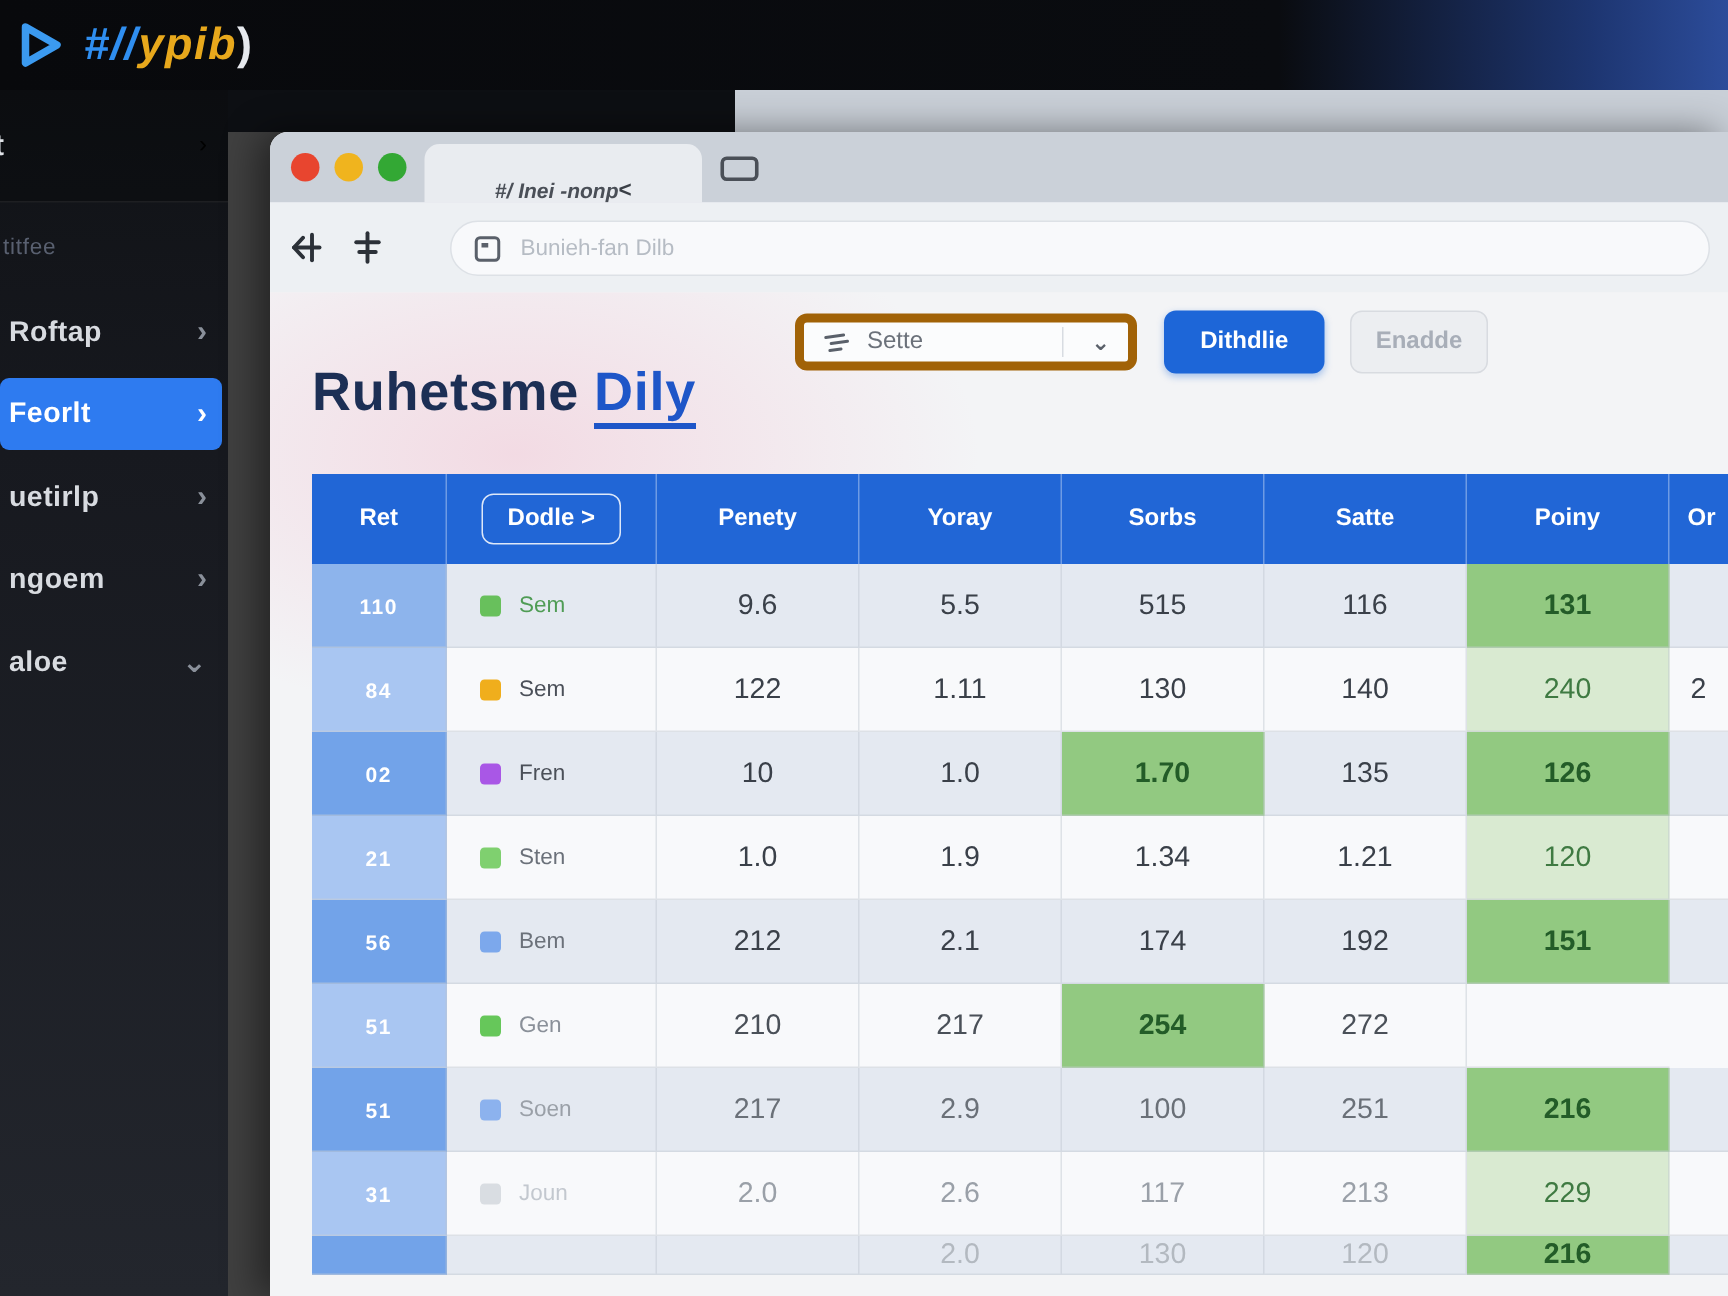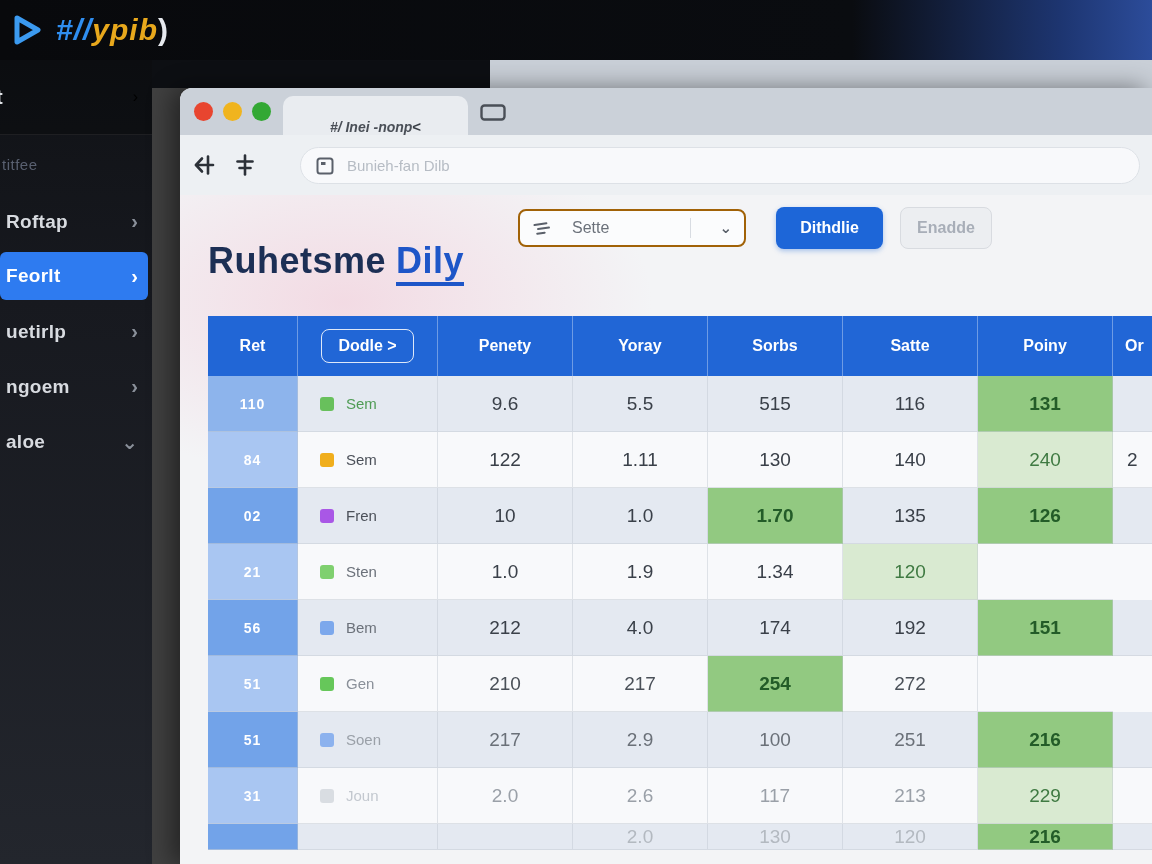--- a/index.html
+++ b/index.html
@@ -66,23 +66,23 @@
 
   
   .content { position:relative; height:669px; background:#f3f4f6; overflow:hidden; }
   .content::before { content:""; position:absolute; left:-60px; top:-20px; width:560px; height:320px;
                      background:radial-gradient(ellipse at 40% 40%, rgba(242,188,205,0.45), rgba(242,188,205,0) 65%);
                      pointer-events:none; }
   .page-head { position:absolute; left:28px; top:36px; width:916px; height:60px;
                display:flex; align-items:center; }
   .page-title { font-size:36px; font-weight:bold; color:#1c2f55; letter-spacing:0.5px; }
   .page-title .accent { color:#1e56c8; border-bottom:4px solid #1e56c8; padding-bottom:1px; margin-left:10px; }
-  .filter-select { position:absolute; left:338px; top:14px; width:228px; height:38px; background:#fbfcfd;
-                   border:2px solid #a16207; border-radius:8px; display:flex; align-items:center;
-                   padding:0 12px; gap:20px; cursor:pointer; }
+  .filter-select { position:absolute; left:350px; top:14px; width:228px; height:38px; background:#fbfcfd;
+                   border:6px solid #a16207; border-radius:8px; display:flex; align-items:center;
+                   padding:0 12px; gap:10px; cursor:pointer; }
   .filter-label { color:#6b717a; font-size:16px; flex:1; }
   .filter-div { width:1px; height:20px; background:#d8dce2; margin-right:8px; }
   .filter-chev { color:#5a606a; font-size:15px; font-weight:bold; }
   .btn { position:absolute; top:12px; height:42px; border-radius:8px; font-size:16px; font-weight:bold;
          display:flex; align-items:center; justify-content:center; cursor:pointer; }
   .btn-primary { left:596px; width:107px; background:#1d66d8; color:#ffffff;
                  box-shadow:0 2px 5px rgba(29,102,216,0.35); }
   .btn-secondary { left:720px; width:92px; background:#eceef1; border:1px solid #d8dbe0; color:#a8aeb8; }
 
   
@@ -274,31 +274,32 @@
             </div>
             <div class="tr odd">
               <div class="td td-id" style="width: 90px; background: rgb(169, 198, 242);">21</div>
               <div class="td td-name" style="width: 140px; color: rgb(107, 113, 122);">
                 <span class="dot" style="background: rgb(127, 208, 111);"></span>
                 <span>Sten</span>
               </div>
               <div class="td" style="width: 135px; color: rgb(58, 64, 73);">1.0</div>
               <div class="td" style="width: 135px; color: rgb(58, 64, 73);">1.9</div>
               <div class="td" style="width: 135px; color: rgb(58, 64, 73);">1.34</div>
+              <div class="td" style="width: 135px; color: rgb(58, 64, 73);">1.21</div>
               <div class="td hl-pale" style="width: 135px; color: rgb(58, 64, 73);">120</div>
               <div class="td" style="width: 135px; color: rgb(58, 64, 73);"></div>
             </div>
             <div class="tr even">
               <div class="td td-id" style="width: 90px; background: rgb(114, 163, 233);">56</div>
               <div class="td td-name" style="width: 140px; color: rgb(107, 113, 122);">
                 <span class="dot" style="background: rgb(124, 168, 236);"></span>
                 <span>Bem</span>
               </div>
               <div class="td" style="width: 135px; color: rgb(58, 64, 73);">212</div>
-              <div class="td" style="width: 135px; color: rgb(58, 64, 73);">4.0</div>
+              <div class="td" style="width: 135px; color: rgb(58, 64, 73);">2.1</div>
               <div class="td" style="width: 135px; color: rgb(58, 64, 73);">174</div>
               <div class="td" style="width: 135px; color: rgb(58, 64, 73);">192</div>
               <div class="td hl-solid" style="width: 135px; color: rgb(58, 64, 73);">151</div>
               <div class="td" style="width: 135px; color: rgb(58, 64, 73);"></div>
             </div>
             <div class="tr odd">
               <div class="td td-id" style="width: 90px; background: rgb(169, 198, 242);">51</div>
               <div class="td td-name" style="width: 140px; color: rgb(138, 144, 153);">
                 <span class="dot" style="background: rgb(102, 199, 90);"></span>
                 <span>Gen</span>

